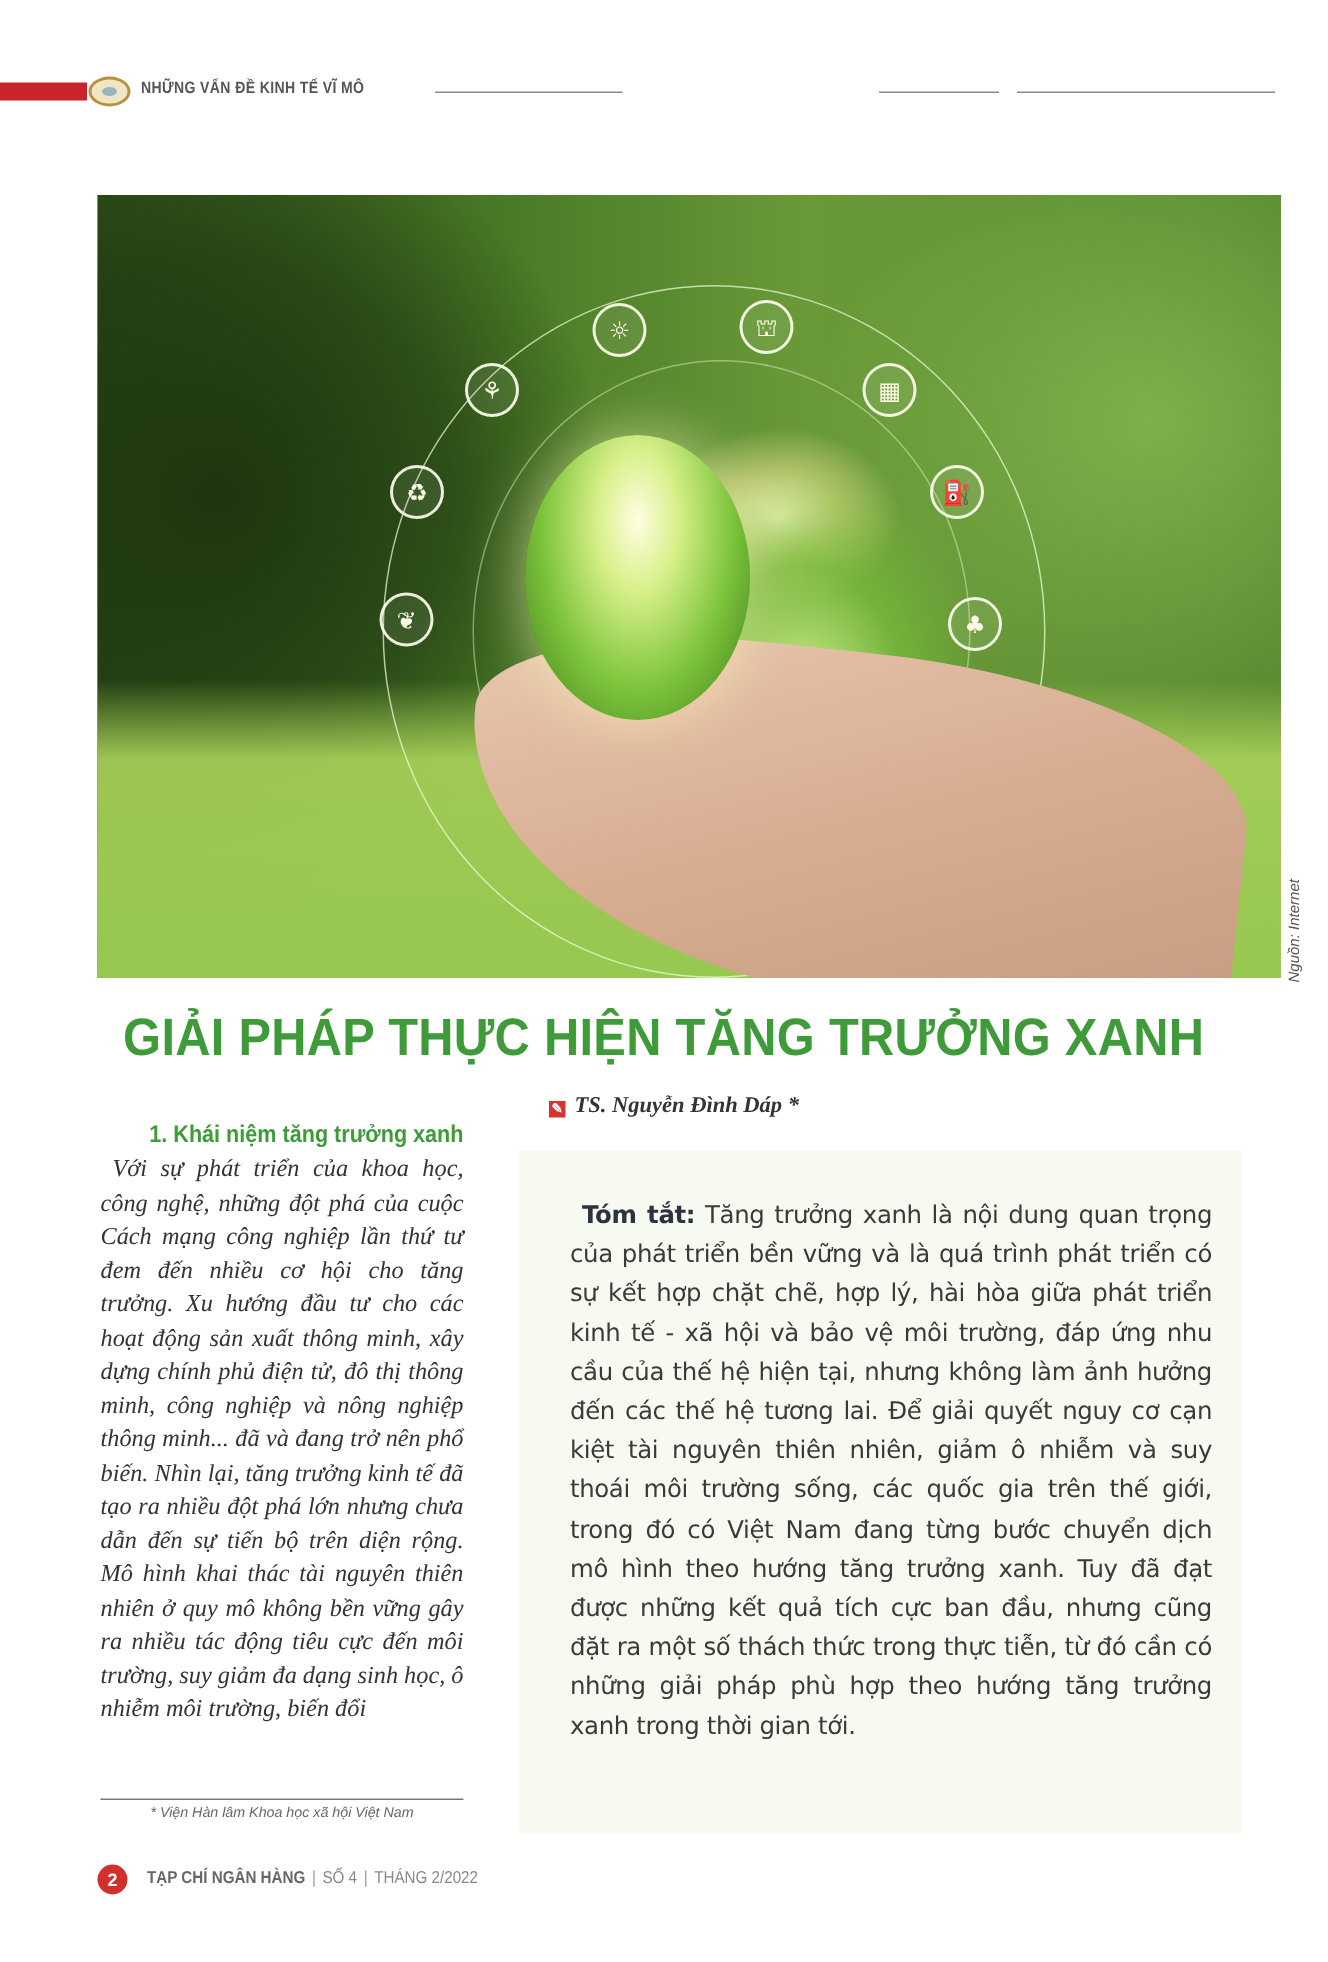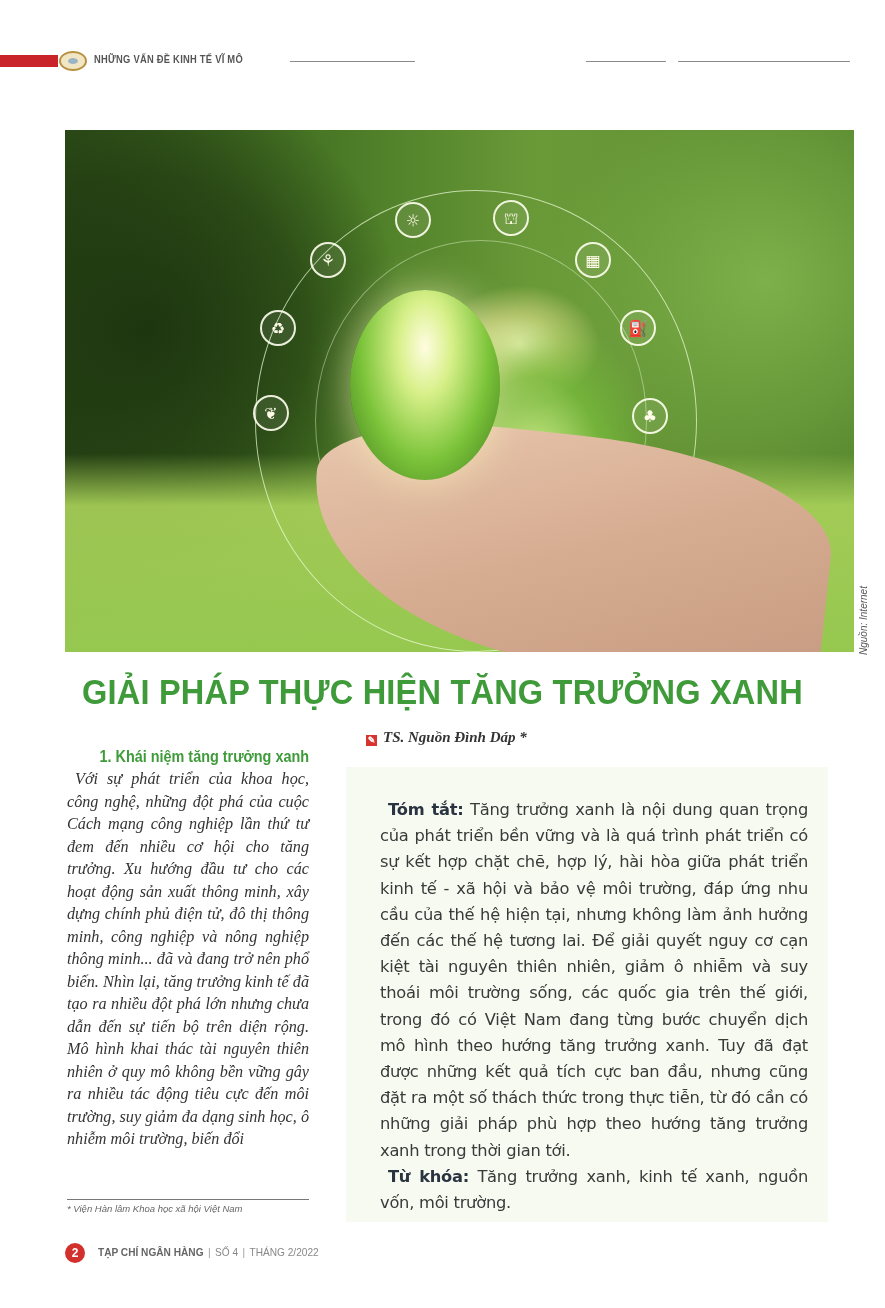--- a/index.html
+++ b/index.html
@@ -36,21 +36,21 @@
   
   .title { position:absolute; left:0; width:885px; top:672px; text-align:center; font-family:"Liberation Sans", sans-serif; font-weight:bold; font-size:35px; color:#3f9b3a; letter-spacing:0.2px; transform:scaleX(0.93); transform-origin:center; white-space:nowrap; }
   .byline { position:absolute; left:366px; top:729px; font-family:"Liberation Serif", serif; font-style:italic; font-weight:bold; font-size:15px; color:#333; white-space:nowrap; }
   .pen-icon { display:inline-block; width:11px; height:11px; background:#d8342f; margin-right:6px; vertical-align:-1px; color:#fff; font-size:9px; line-height:11px; text-align:center; font-style:normal; }
 
   
   .col-left { position:absolute; left:67px; top:748px; width:242px; }
   .section-h { font-family:"Liberation Sans", sans-serif; font-weight:bold; font-size:16px; color:#3f9b3a; text-align:right; margin:0 0 2px 0; transform:scaleX(0.9); transform-origin:right center; white-space:nowrap; }
   .body-text { font-family:"Liberation Serif", serif; font-size:16.2px; line-height:22.5px; color:#333; text-align:justify; text-indent:8px; margin:0;font-style:italic; }
   .fn-rule { position:absolute; left:67px; top:1199px; width:242px; height:1px; background:#777; }
-  .footnote { position:absolute; left:67px; top:1203px; width:242px; text-align:left; font-family:"Liberation Sans", sans-serif; font-style:italic; font-size:9.5px; color:#666; }
+  .footnote { position:absolute; left:67px; top:1203px; width:242px; text-align:center; font-family:"Liberation Sans", sans-serif; font-style:italic; font-size:9.5px; color:#666; }
 
   
   .abstract { position:absolute; left:346px; top:767px; width:482px; height:455px; background:#f6faf0; box-sizing:border-box; padding:30px 20px 0 34px; }
   .abstract p { margin:0; font-family:"DejaVu Sans", sans-serif; font-size:16.3px; line-height:26.2px; color:#3a3a3a; text-align:justify; text-indent:8px; letter-spacing:-0.25px; }
   .abstract .lbl { font-weight:bold; color:#2a3340; }
 
   
   .pg-num { position:absolute; left:65px; top:1243px; width:20px; height:20px; border-radius:50%; background:#d2302c; color:#fff; font-family:"Liberation Sans", sans-serif; font-weight:bold; font-size:12px; line-height:20px; text-align:center; }
   .ftr { position:absolute; left:98px; top:1246px; font-family:"Liberation Sans", sans-serif; font-size:11.5px; color:#888; white-space:nowrap; transform:scaleX(0.88); transform-origin:left center; }
   .ftr .mag { font-weight:bold; color:#666; }
@@ -78,30 +78,29 @@
   <div class="hero-icon" style="left:428px;top:70px;">⛫</div>
   <div class="hero-icon" style="left:510px;top:112px;">▦</div>
   <div class="hero-icon" style="left:555px;top:180px;">⛽</div>
   <div class="hero-icon" style="left:567px;top:268px;">♣</div>
 </div>
 <div class="credit">
     <span>Nguồn: Internet</span>
   </div>
 
 <div class="title">GIẢI PHÁP THỰC HIỆN TĂNG TRƯỞNG XANH</div>
-<div class="byline"><span class="pen-icon">✎</span><span>TS. Nguồn Đình Dáp *</span></div>
+<div class="byline"><span class="pen-icon">✎</span><span>TS. Nguyễn Đình Dáp *</span></div>
 
 <div class="col-left">
   <div class="section-h">1. Khái niệm tăng trưởng xanh</div>
   <p class="body-text">Với sự phát triển của khoa học, công nghệ, những đột phá của cuộc Cách mạng công nghiệp lần thứ tư đem đến nhiều cơ hội cho tăng trưởng. Xu hướng đầu tư cho các hoạt động sản xuất thông minh, xây dựng chính phủ điện tử, đô thị thông minh, công nghiệp và nông nghiệp thông minh... đã và đang trở nên phổ biến. Nhìn lại, tăng trưởng kinh tế đã tạo ra nhiều đột phá lớn nhưng chưa dẫn đến sự tiến bộ trên diện rộng. Mô hình khai thác tài nguyên thiên nhiên ở quy mô không bền vững gây ra nhiều tác động tiêu cực đến môi trường, suy giảm đa dạng sinh học, ô nhiễm môi trường, biến đổi</p>
 </div>
 <div class="fn-rule"></div>
 <div class="footnote">* Viện Hàn lâm Khoa học xã hội Việt Nam</div>
 
 <div class="abstract">
   <p><span class="lbl">Tóm tắt:</span><span> Tăng trưởng xanh là nội dung quan trọng của phát triển bền vững và là quá trình phát triển có sự kết hợp chặt chẽ, hợp lý, hài hòa giữa phát triển kinh tế - xã hội và bảo vệ môi trường, đáp ứng nhu cầu của thế hệ hiện tại, nhưng không làm ảnh hưởng đến các thế hệ tương lai. Để giải quyết nguy cơ cạn kiệt tài nguyên thiên nhiên, giảm ô nhiễm và suy thoái môi trường sống, các quốc gia trên thế giới, trong đó có Việt Nam đang từng bước chuyển dịch mô hình theo hướng tăng trưởng xanh. Tuy đã đạt được những kết quả tích cực ban đầu, nhưng cũng đặt ra một số thách thức trong thực tiễn, từ đó cần có những giải pháp phù hợp theo hướng tăng trưởng xanh trong thời gian tới.</span></p>
-  <p><span class="lbl">Từ khóa:</span><span> Tăng trưởng xanh, kinh tế xanh, nguồn vốn, môi trường.</span></p>
 </div>
 
 <div class="pg-num">2</div>
 <div class="ftr">
   <span class="mag">TẠP CHÍ NGÂN HÀNG</span><span class="sep">|</span><span>SỐ 4</span><span class="sep">|</span><span>THÁNG 2/2022</span>
 </div>
 
 </body></html>

